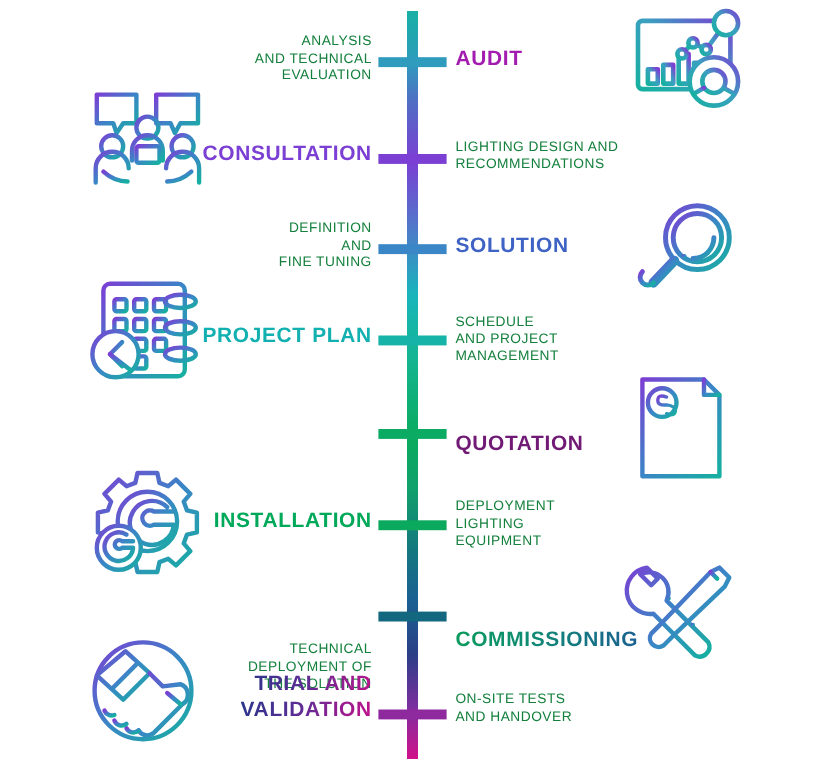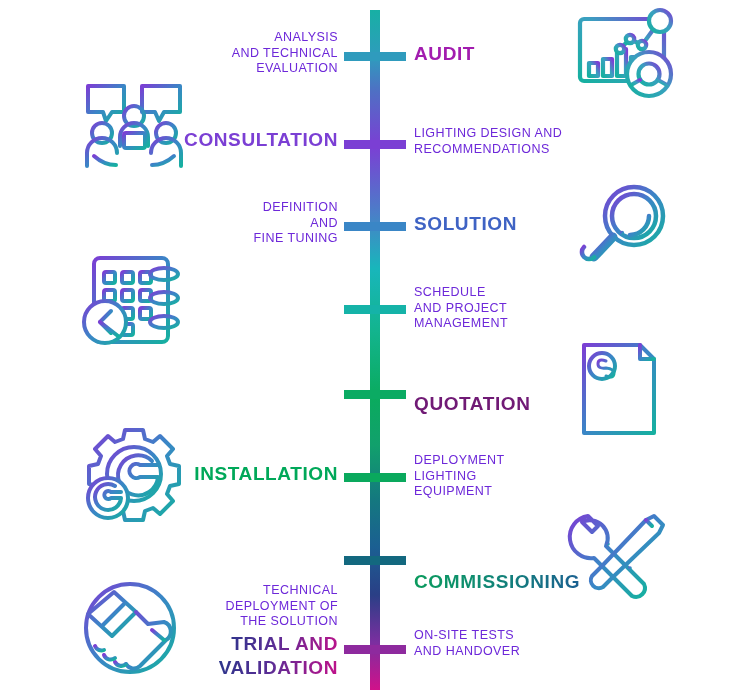--- a/index.html
+++ b/index.html
@@ -46,21 +46,21 @@
     letter-spacing: 0.6px;
     line-height: 24px;
     white-space: pre-line;
   }
   .stage-title.left  { right: 412px; text-align: right; }
   .stage-title.right { left: 414px;  text-align: left;  }
 
   .stage-desc {
     position: absolute;
     font-size: 12.5px;
-    color: #6d28d9;
+    color: #15803d;
     letter-spacing: 0.45px;
     line-height: 15.5px;
     white-space: pre-line;
   }
   .stage-desc.left  { right: 412px; text-align: right; }
   .stage-desc.right { left: 414px;  text-align: left;  }
 
   
   .grad-text {
     background-clip: text;
@@ -174,20 +174,21 @@
     <svg viewBox="0 0 116 104" fill="none" stroke="url(#ig2)" stroke-width="4.5" stroke-linecap="round" stroke-linejoin="round">
       <circle cx="62" cy="40" r="29"></circle>
       <circle cx="62" cy="40" r="22"></circle>
       <path d="M58 59 a19 19 0 0 0 19 -19"></path>
       <circle cx="50" cy="57" r="2.2" fill="url(#ig2)" stroke="none"></circle>
       <line x1="41" y1="61" x2="22" y2="81" stroke-width="9"></line>
       <path d="M22 81 a7 7 0 0 1 -10 -10" stroke-width="4.5"></path>
     </svg>
   </div>
 
+  <div class="stage-title left" style="top:294px; color:#12b0b0;">PROJECT PLAN</div>
   <div class="stage-desc right" style="top:285px; width:150px;">SCHEDULE
 AND PROJECT
 MANAGEMENT</div>
 
   <div class="icon-box" style="left:78px; top:248px;">
     <svg viewBox="0 0 116 104" fill="none" stroke="url(#ig2)" stroke-width="4" stroke-linecap="round" stroke-linejoin="round">
       <path d="M16 16 a6 6 0 0 1 6 -6 h62 a6 6 0 0 1 6 6 v72 a6 6 0 0 1 -6 6 h-62 a6 6 0 0 1 -6 -6 z"></path>
       <line x1="70" y1="10" x2="70" y2="94"></line>
       <rect x="26" y="24" width="11" height="11" rx="2"></rect>
       <rect x="44" y="24" width="11" height="11" rx="2"></rect>
@@ -260,21 +261,21 @@
   <div class="icon-box" style="left:562px; top:502px;">
     <svg viewBox="0 0 116 104" fill="none" stroke="url(#ig2)" stroke-width="4" stroke-linecap="round" stroke-linejoin="round">
       <path d="M26 14 l10 10 -6 6 -10 -10 a18 18 0 0 1 24 24 l38 38 a9 9 0 0 1 -12 12 l-38 -38 a18 18 0 0 1 -6 -42 z"></path>
       <path d="M92 14 l-8 4 -44 46 -10 10 a8 8 0 0 0 11 11 l10 -10 46 -44 4 -8 z"></path>
       <line x1="84" y1="18" x2="90" y2="24"></line>
       <circle cx="46" cy="42" r="1.8" fill="url(#ig2)" stroke="none"></circle>
       <circle cx="68" cy="66" r="1.8" fill="url(#ig2)" stroke="none"></circle>
     </svg>
   </div>
 
-  <div class="stage-title left grad-text" style="top:632px; background-image:linear-gradient(100deg,#27368a 0%,#5a2d95 45%,#c2118a 100%);">TRIAL AND
+  <div class="stage-title left grad-text" style="top:610px; background-image:linear-gradient(100deg,#27368a 0%,#5a2d95 45%,#c2118a 100%);">TRIAL AND
 VALIDATION</div>
   <div class="stage-desc right" style="top:628px; width:150px;">ON-SITE TESTS
 AND HANDOVER</div>
 
   <div class="icon-box" style="left:72px; top:578px;">
     <svg viewBox="0 0 116 104" fill="none" stroke="url(#ig2)" stroke-width="4" stroke-linecap="round" stroke-linejoin="round">
       <circle cx="58" cy="50" r="44"></circle>
       <path d="M16 36 l26 -22 22 20 -24 24 z" fill="#fff"></path>
       <line x1="30" y1="48" x2="52" y2="26"></line>
       <path d="M64 34 l12 12 16 -2 a10 10 0 0 1 2 18 l-26 26 a9 9 0 0 1 -14 -2"></path>

